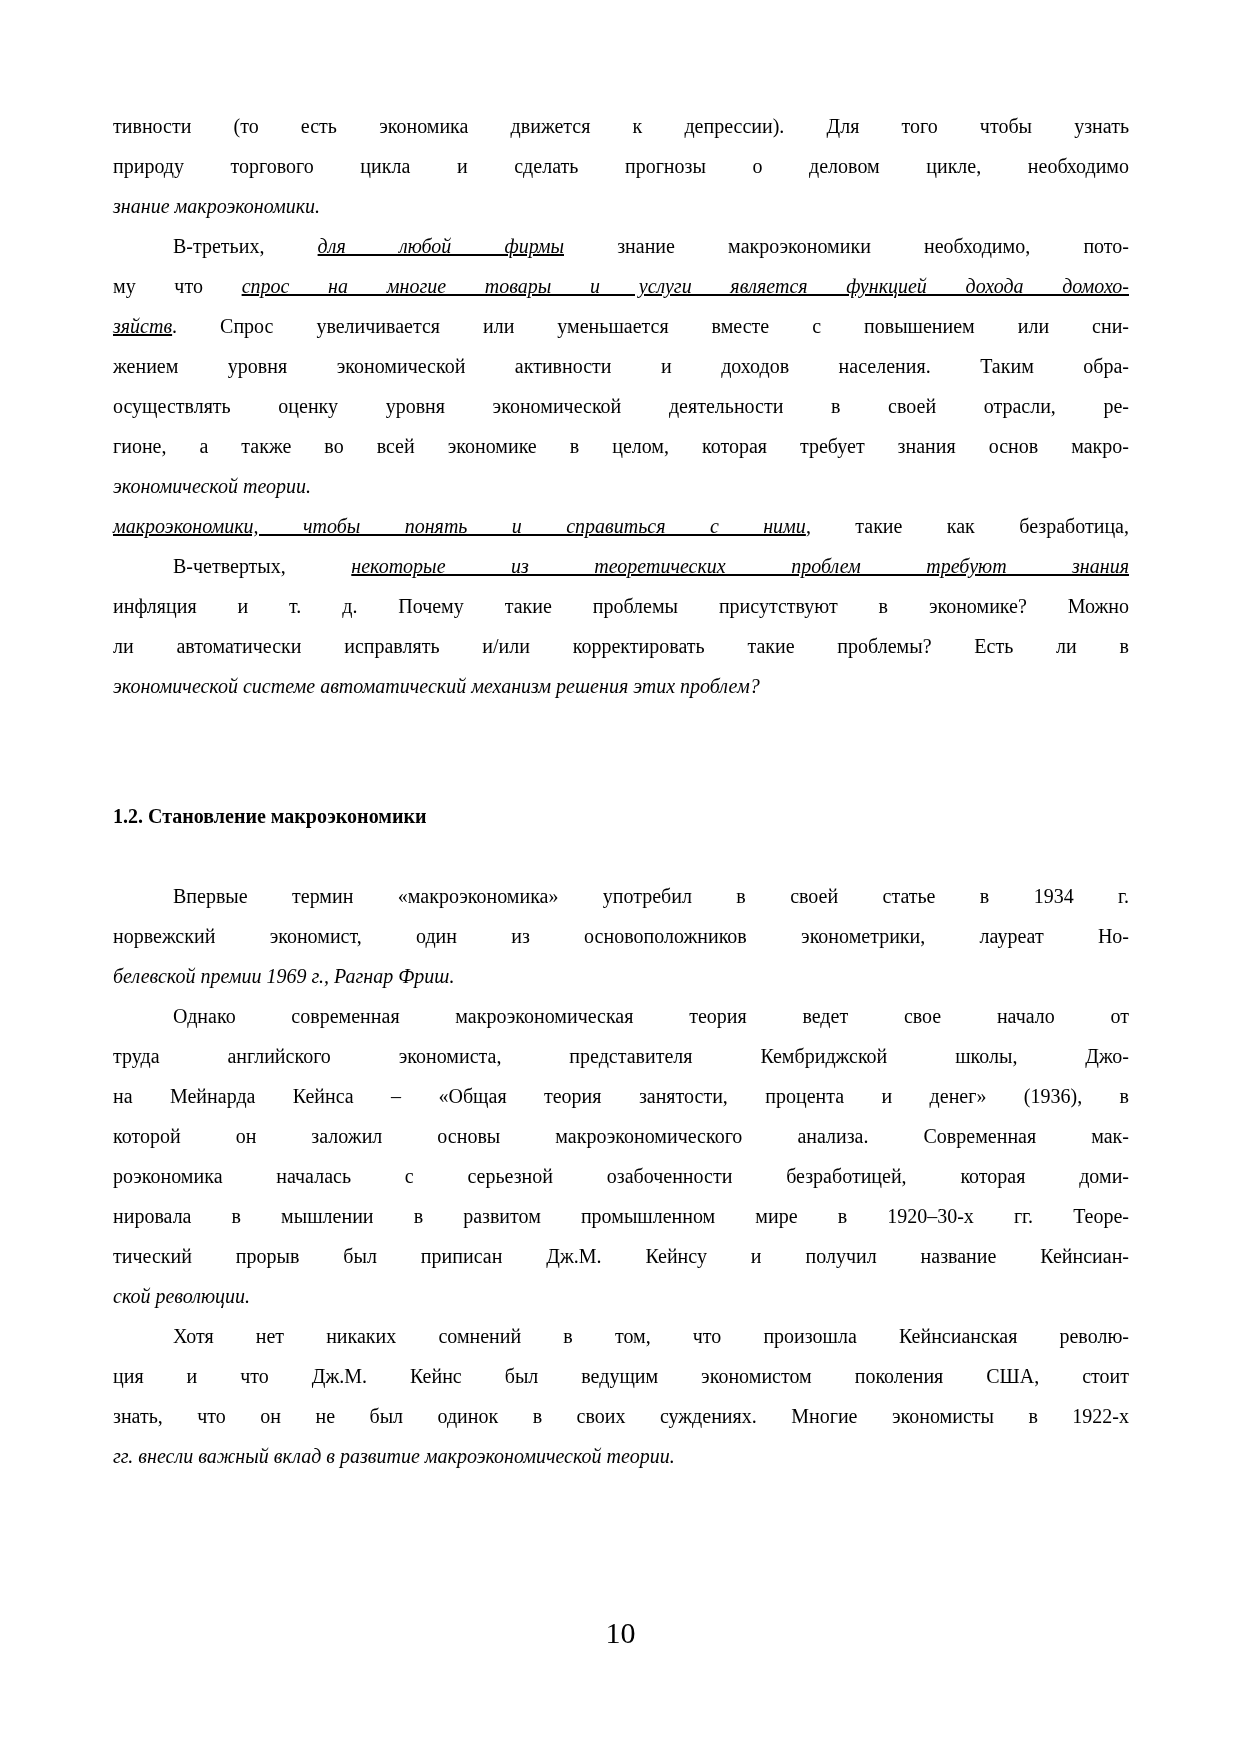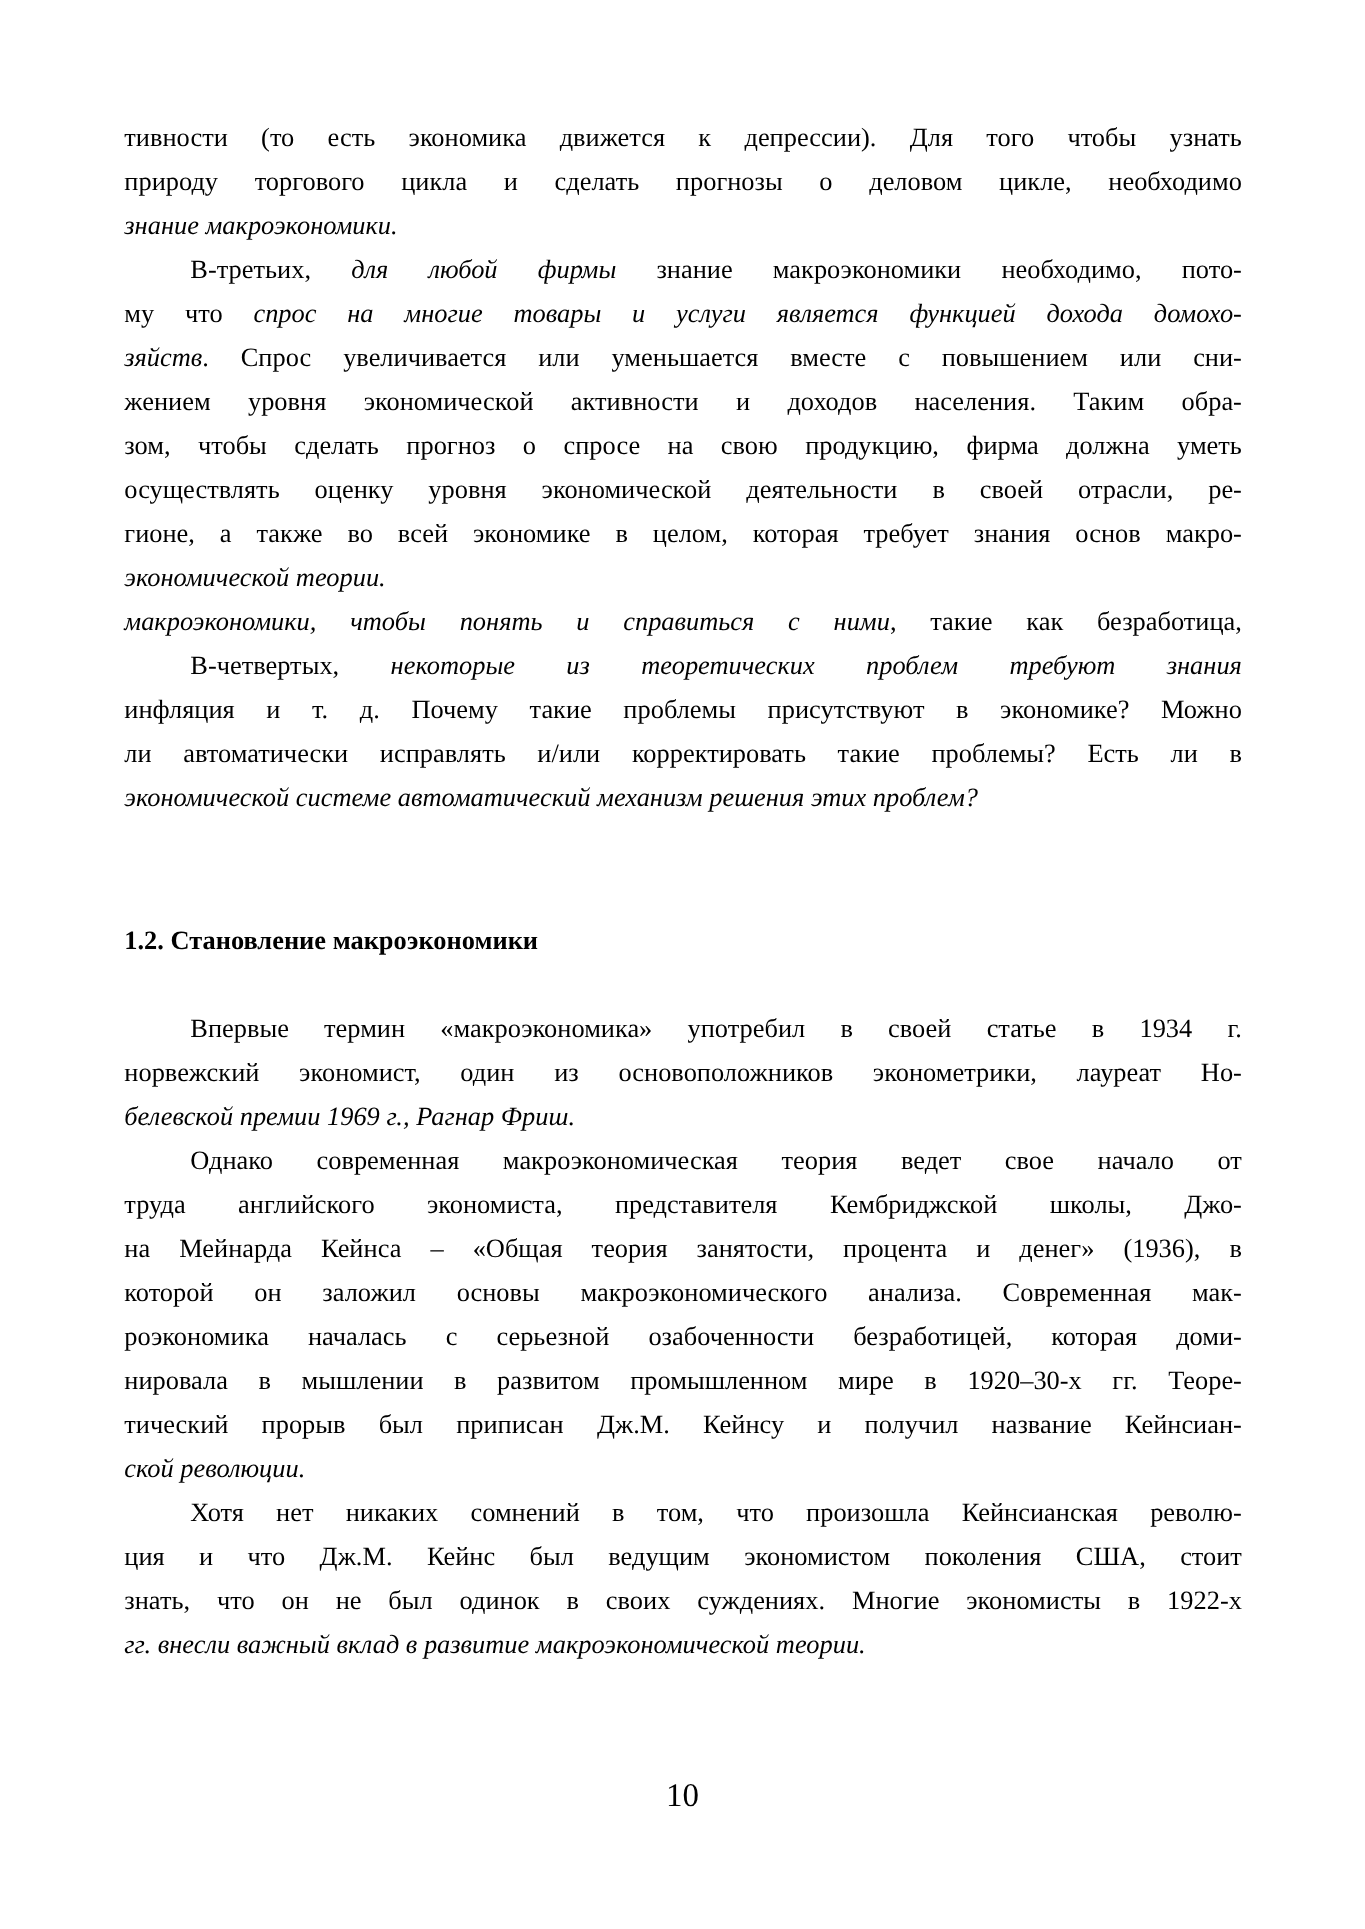--- a/index.html
+++ b/index.html
@@ -14,21 +14,21 @@
     background: #ffffff;
     color: #000000;
     font-family: "Liberation Serif", "DejaVu Serif", serif;
     overflow: hidden;
   }
   .content {
     position: absolute;
     left: 113px;
     top: 106px;
     width: 1016px;
-    font-size: 24px;
+    font-size: 20px;
     line-height: 40px;
   }
   .para { margin: 0; }
   .line {
     text-align: justify;
     text-align-last: justify;
     text-justify: inter-word;
   }
   .line.last {
     text-align: center;
@@ -43,38 +43,37 @@
   }
   .page-number {
     position: absolute;
     top: 1613px;
     left: 0;
     width: 100%;
     text-align: center;
     font-size: 30px;
     line-height: 40px;
   }
-  i { font-style: italic; }
+  i { font-style: italic; text-decoration: underline; }
 </style>
 </head>
 <body>
 
 <div class="page">
   <div class="content">
       <div class="para">
         <div class="line"><span>тивности (то есть экономика движется к депрессии). Для того чтобы узнать</span></div>
         <div class="line"><span>природу торгового цикла и сделать прогнозы о деловом цикле, необходимо</span></div>
         <div class="line last"><span>знание макроэкономики.</span></div>
       </div>
       <div class="para">
         <div class="line indent"><span>В-третьих, </span><i>для любой фирмы</i><span> знание макроэкономики необходимо, пото-</span></div>
         <div class="line"><span>му что </span><i>спрос на многие товары и услуги является функцией дохода домохо-</i></div>
         <div class="line"><i>зяйств</i><span>. Спрос увеличивается или уменьшается вместе с повышением или сни-</span></div>
         <div class="line"><span>жением уровня экономической активности и доходов населения. Таким обра-</span></div>
-        <div class="line"><span>зом, чтобы сделать прогноз о спросе на свою продукцию, фирма должна уметь</span></div>
         <div class="line"><span>осуществлять оценку уровня экономической деятельности в своей отрасли, ре-</span></div>
         <div class="line"><span>гионе, а также во всей экономике в целом, которая требует знания основ макро-</span></div>
         <div class="line last"><span>экономической теории.</span></div>
       </div>
       <div class="para">
         <div class="line"><i>макроэкономики, чтобы понять и справиться с ними</i><span>, такие как безработица,</span></div>
         <div class="line indent"><span>В-четвертых, </span><i>некоторые из теоретических проблем требуют знания</i></div>
         <div class="line"><span>инфляция и т. д. Почему такие проблемы присутствуют в экономике? Можно</span></div>
         <div class="line"><span>ли автоматически исправлять и/или корректировать такие проблемы? Есть ли в</span></div>
         <div class="line last"><span>экономической системе автоматический механизм решения этих проблем?</span></div>

